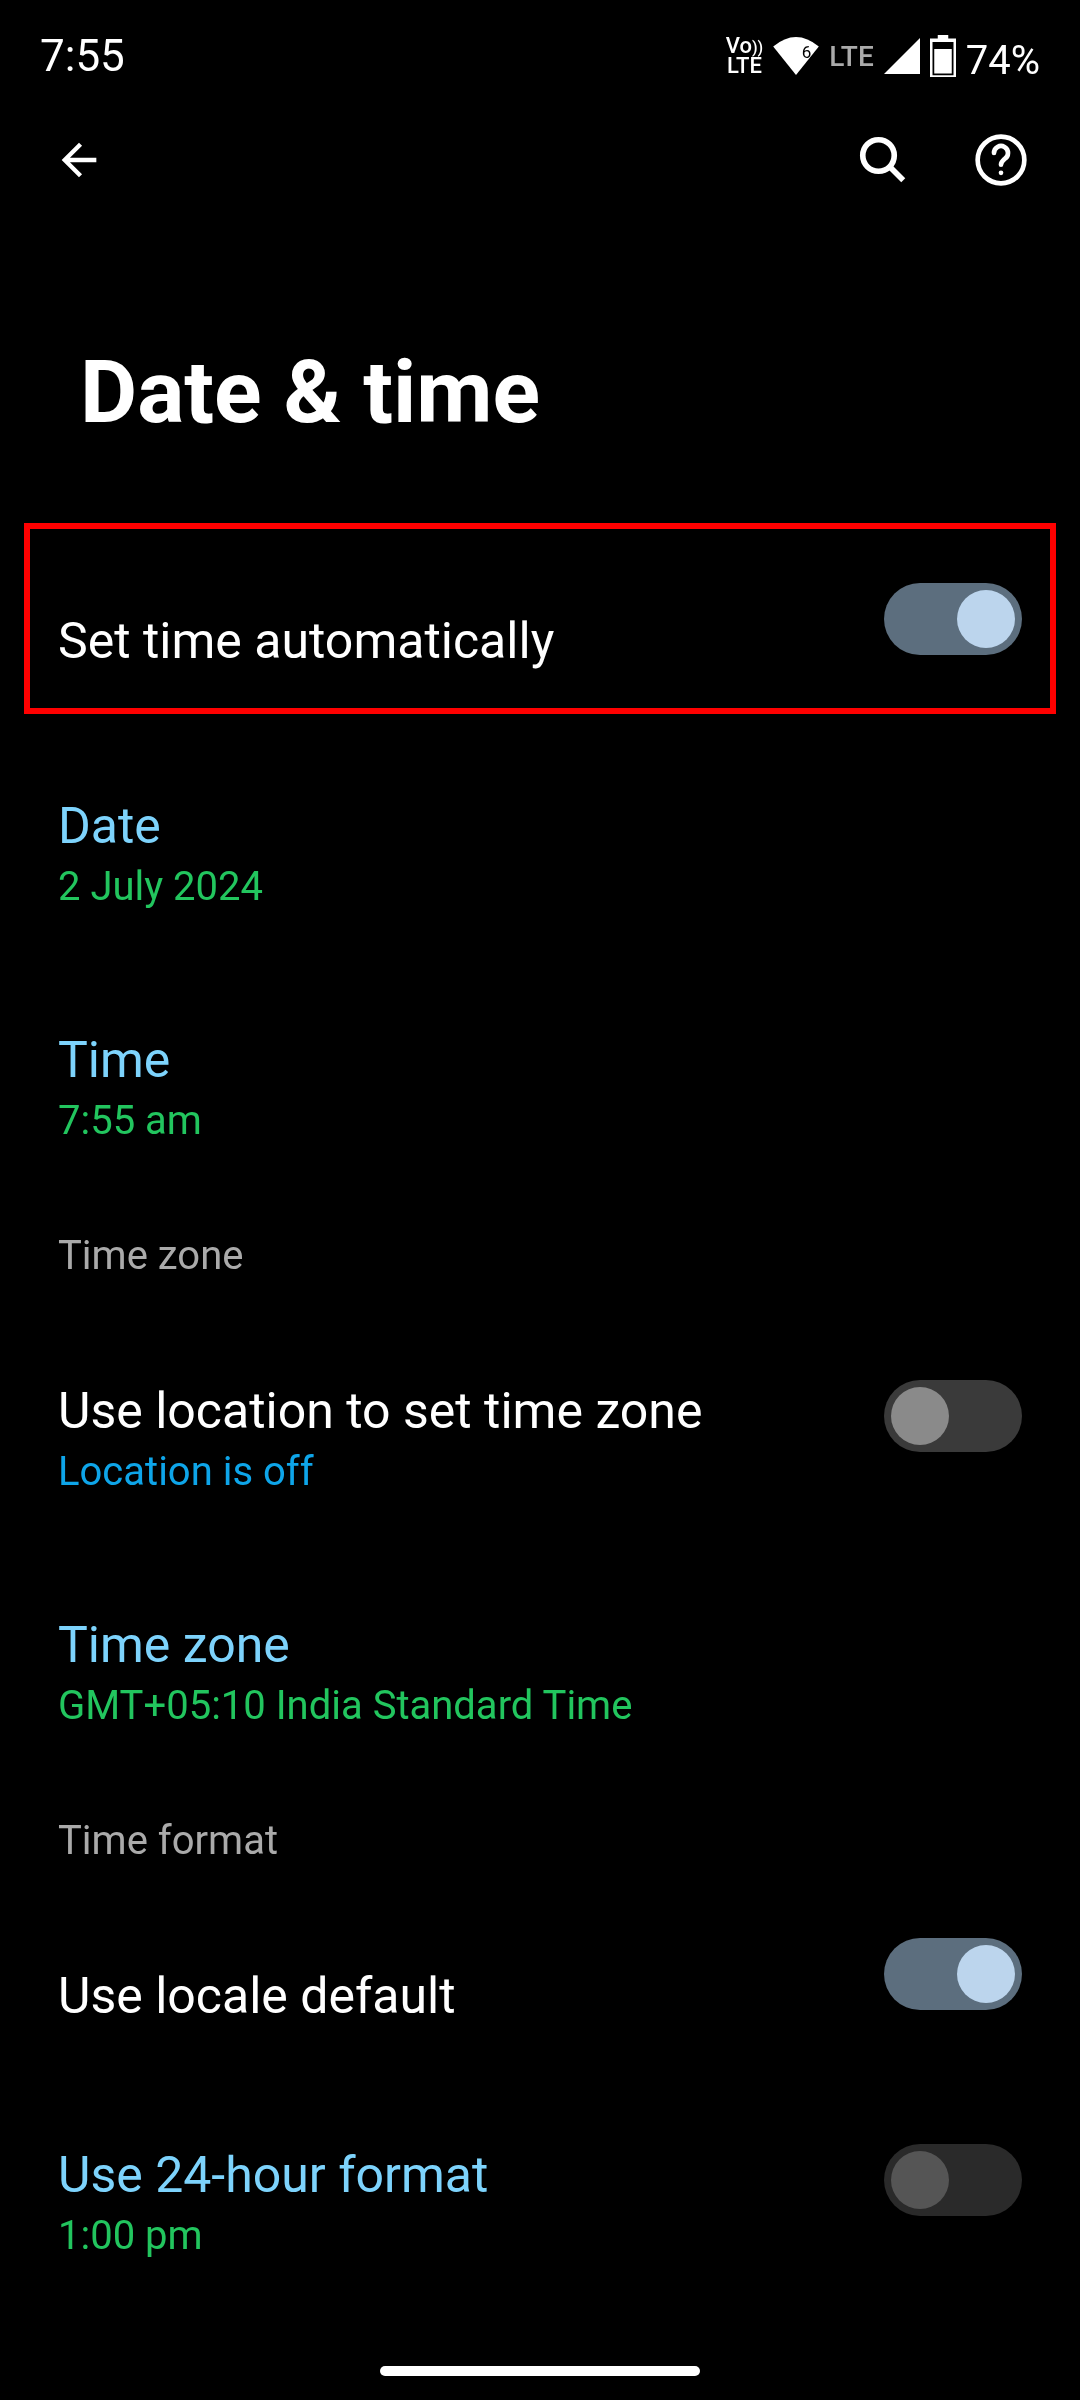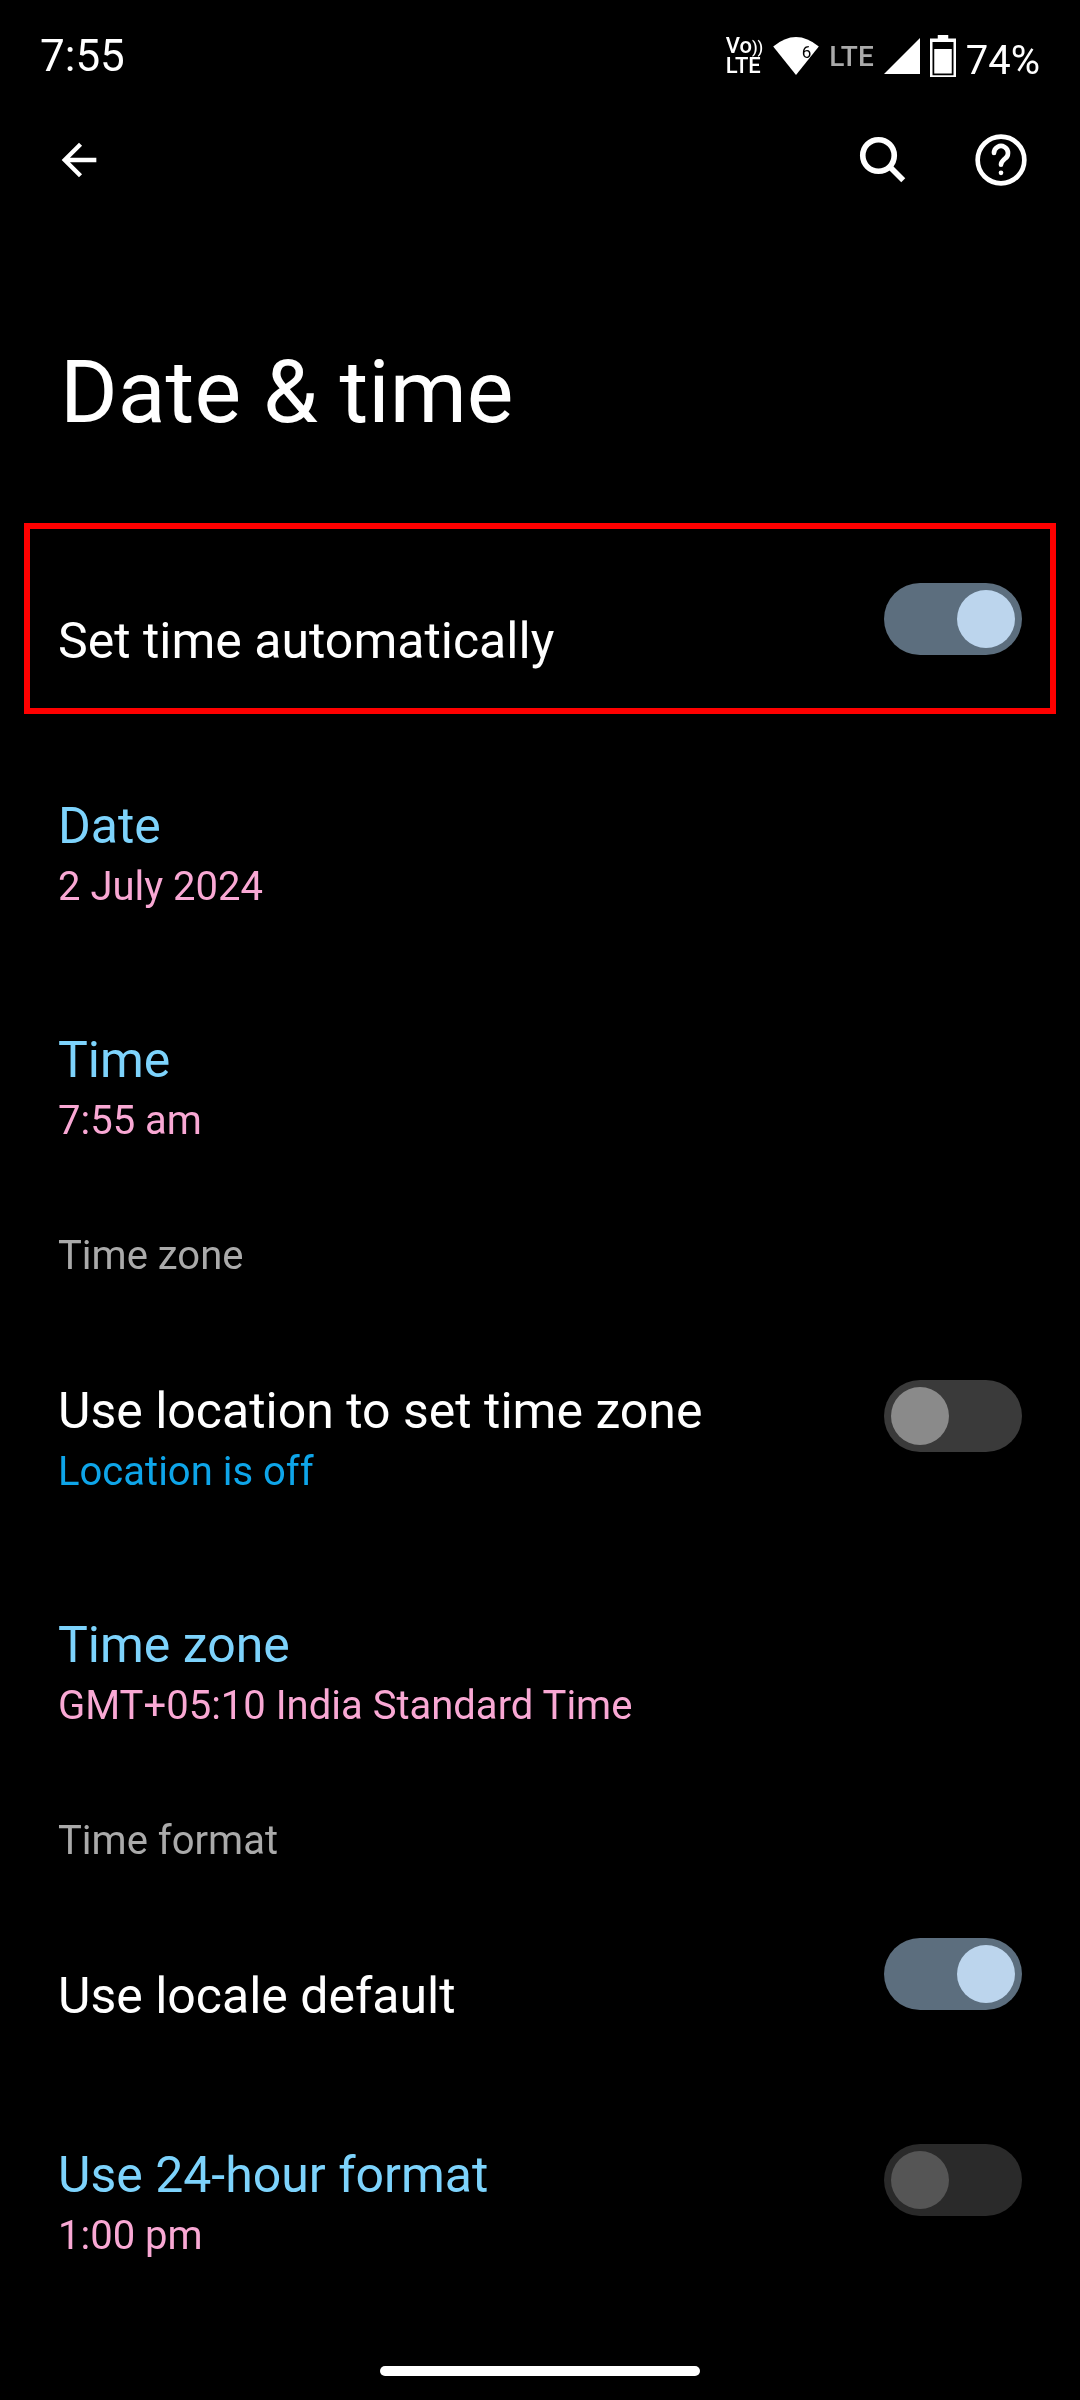--- a/index.html
+++ b/index.html
@@ -63,22 +63,23 @@
     }
     .icon-btn {
       width: 58px;
       height: 58px;
       display: flex;
       align-items: center;
       justify-content: center;
     }
     .page-title {
       font-size: 88px;
-      font-weight: 400;
+      font-weight: 700;
       padding: 120px 60px 80px 60px;
+      margin-left: 20px;
     }
     .settings-list {
       padding: 0 30px;
     }
     .setting-row {
       display: flex;
       justify-content: space-between;
       align-items: center;
       padding: 38px 28px;
       position: relative;
@@ -134,21 +135,21 @@
     .toggle.off.disabled {
       background: #2a2a2a;
     }
     .toggle.off.disabled::after {
       background: #555555;
     }
     .disabled .setting-title {
       color: #7dd3fc;
     }
     .disabled .setting-subtitle {
-      color: #f9a8d4;
+      color: #22c55e;
     }
     .highlight {
       border: 6px solid #ff0000;
       margin: 0 -6px;
     }
     .nav-indicator {
       position: absolute;
       bottom: 24px;
       left: 50%;
       transform: translateX(-50%);
@@ -167,21 +168,21 @@
     .wifi-svg, .battery-svg {
       display: inline-block;
     }
   </style>
 </head>
 <body>
 
 <div class="status-bar">
   <div class="status-time">7:55</div>
   <div class="status-icons">
-    <div class="volte" style="white-space:pre;">Vo<span style="font-size:16px;">))</span>
+    <div class="volte" style="white-space:pre;text-align:center;">Vo<span style="font-size:16px;">))</span>
 LTE</div>
     <svg class="wifi-svg" width="46" height="38" viewBox="0 0 24 20">
         <path d="M12 20 L0 5 Q12 -5 24 5 Z" fill="#ffffff"></path>
         <text x="15" y="11" font-size="9" fill="#000">6</text>
       </svg>
     <div class="lte">LTE</div>
     <div class="signal-triangle"></div>
     <svg class="battery-svg" width="26" height="42" viewBox="0 0 14 24">
         <rect x="4" y="0" width="6" height="3" fill="#fff"></rect>
         <rect x="0" y="3" width="14" height="21" fill="none" stroke="#fff" stroke-width="2"></rect>

